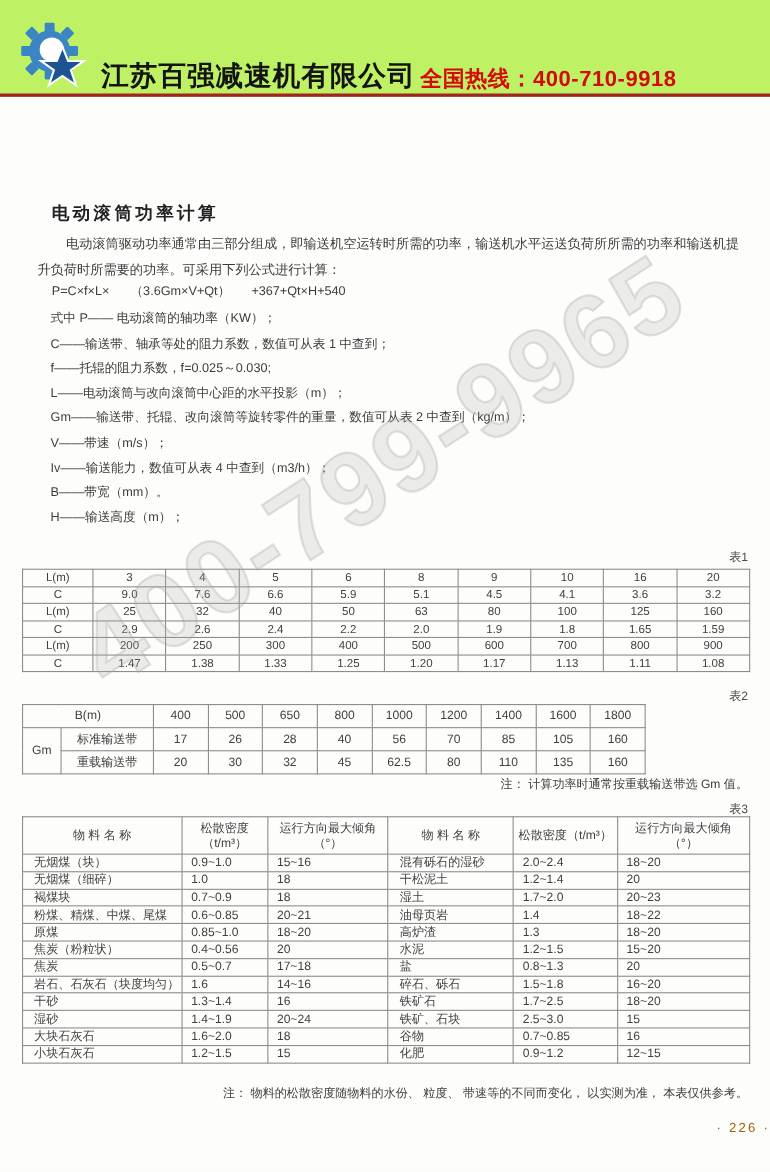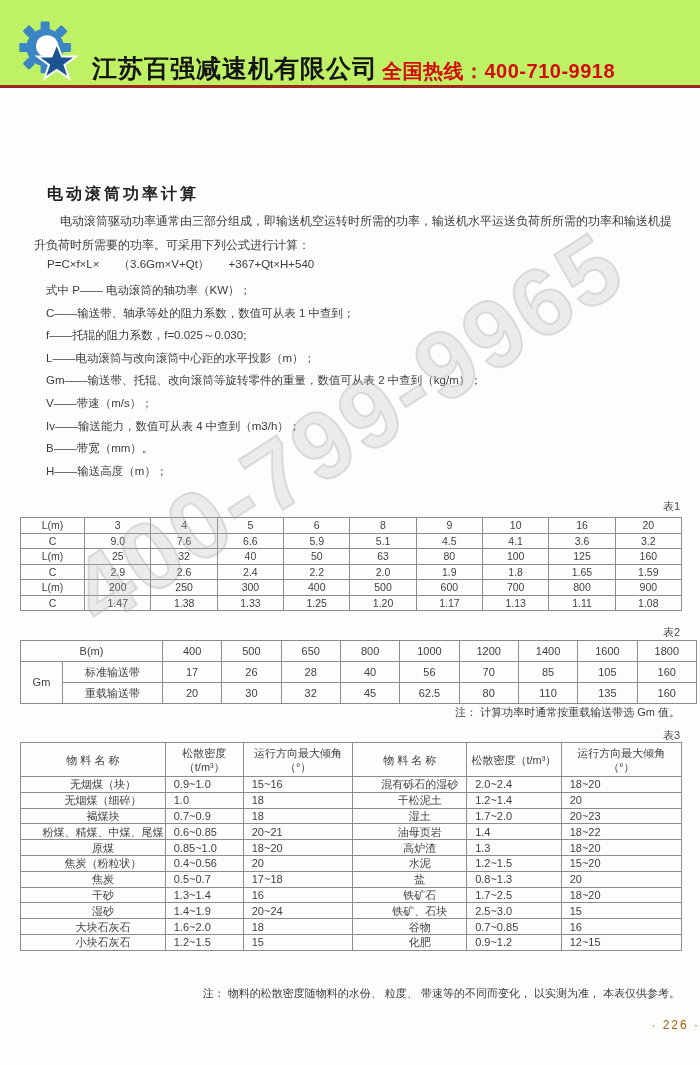--- a/index.html
+++ b/index.html
@@ -73,26 +73,26 @@
   table{
     border-collapse:collapse;table-layout:fixed;
     color:#3f3f3f;background:transparent;border-radius:28px;
   }
   td,th{
     border:1px solid #8d8d8d;font-weight:normal;
     overflow:hidden;white-space:nowrap;padding:0;
   }
   .t1{position:absolute;left:20px;top:517px;width:662px;font-size:10.5px;}
   .t1 td{height:14.5px;text-align:center;line-height:14px;}
-  .t2{position:absolute;left:20px;top:640px;width:677px;font-size:11px;}
+  .t2{position:absolute;left:20px;top:640px;width:567px;font-size:11px;}
   .t2 td,.t2 th{height:20px;text-align:center;line-height:19px;}
   .t3{position:absolute;left:20px;top:742px;width:662px;font-size:11px;}
   .t3 th{height:33px;text-align:center;line-height:14px;font-size:11px;}
   .t3 td{height:14.8px;text-align:left;padding-left:8px;line-height:14px;}
-  .t3 td.name{padding-left:20px;text-align:center;}
+  .t3 td.name{padding-left:10px;}
 
   .note{
     position:absolute;right:20px;font-size:11px;color:#3c3c3c;
     white-space:nowrap;
   }
   .note2{top:705px;} .note3{top:986px;}
 
   .pagenum{
     position:absolute;left:0;top:1018px;width:700px;
     text-align:right;font-size:12px;color:#a16207;letter-spacing:2px;
@@ -367,20 +367,28 @@
         </tr>
         <tr>
           <td class="name">焦炭</td>
           <td>0.5~0.7</td>
           <td>17~18</td>
           <td class="name">盐</td>
           <td>0.8~1.3</td>
           <td>20</td>
         </tr>
         <tr>
+          <td class="name">岩石、石灰石（块度均匀）</td>
+          <td>1.6</td>
+          <td>14~16</td>
+          <td class="name">碎石、砾石</td>
+          <td>1.5~1.8</td>
+          <td>16~20</td>
+        </tr>
+        <tr>
           <td class="name">干砂</td>
           <td>1.3~1.4</td>
           <td>16</td>
           <td class="name">铁矿石</td>
           <td>1.7~2.5</td>
           <td>18~20</td>
         </tr>
         <tr>
           <td class="name">湿砂</td>
           <td>1.4~1.9</td>

